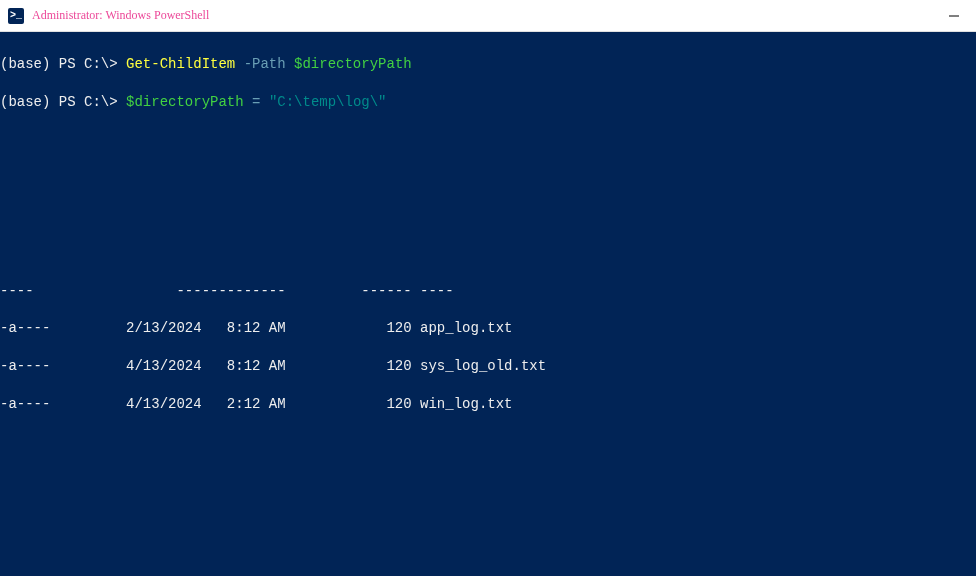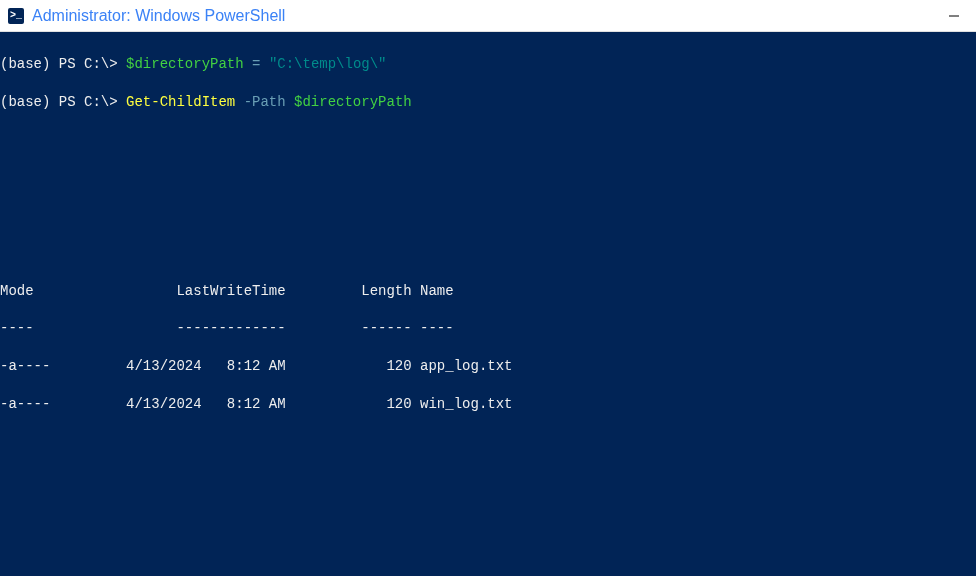--- a/index.html
+++ b/index.html
@@ -31,23 +31,23 @@
   background: #012456;
   border-radius: 2px;
   display: flex;
   align-items: center;
   justify-content: center;
   color: #ffffff;
   font-size: 10px;
   font-weight: bold;
 }
 .titlebar-text {
-  font-family: Liberation Sans, sans-serif;
-  font-size: 16px;
-  color: #3b82f6;
+  font-family: Liberation Serif, serif;
+  font-size: 12px;
+  color: #ec4899;
 }
 .titlebar-right {
   display: flex;
   align-items: center;
   gap: 24px;
   padding-right: 8px;
 }
 .window-btn {
   width: 12px;
   height: 12px;
@@ -83,30 +83,30 @@
   <div class="titlebar-right">
     <div class="window-btn">
       <svg width="10" height="10" viewBox="0 0 10 10">
           <line x1="0" y1="5" x2="10" y2="5" stroke="#000" stroke-width="1"></line>
         </svg>
     </div>
   </div>
 </div>
 
 <div class="terminal">
+<span class="line"><span class="c-white">(base) PS C:\&gt; </span><span class="c-yellow">Get-ChildItem</span><span class="c-gray"> -Path </span><span class="c-green">$directoryPath</span></span>
 <span class="line"><span class="c-white">(base) PS C:\&gt; </span><span class="c-green">$directoryPath</span><span class="c-gray"> = </span><span class="c-path">"C:\temp\log\"</span></span>
-<span class="line"><span class="c-white">(base) PS C:\&gt; </span><span class="c-yellow">Get-ChildItem</span><span class="c-gray"> -Path </span><span class="c-green">$directoryPath</span></span>
 <span class="line"> </span>
 <span class="line"> </span>
 <span class="line"> </span>
 <span class="line"> </span>
-<span class="line c-white">Mode                 LastWriteTime         Length Name</span>
 <span class="line c-white">----                 -------------         ------ ----</span>
-<span class="line c-white">-a----         4/13/2024   8:12 AM            120 app_log.txt</span>
-<span class="line c-white">-a----         4/13/2024   8:12 AM            120 win_log.txt</span>
+<span class="line c-white">-a----         2/13/2024   8:12 AM            120 app_log.txt</span>
+<span class="line c-white">-a----         4/13/2024   8:12 AM            120 sys_log_old.txt</span>
+<span class="line c-white">-a----         4/13/2024   2:12 AM            120 win_log.txt</span>
 <span class="line"> </span>
 
 
 
 
 
 
 
 
 

